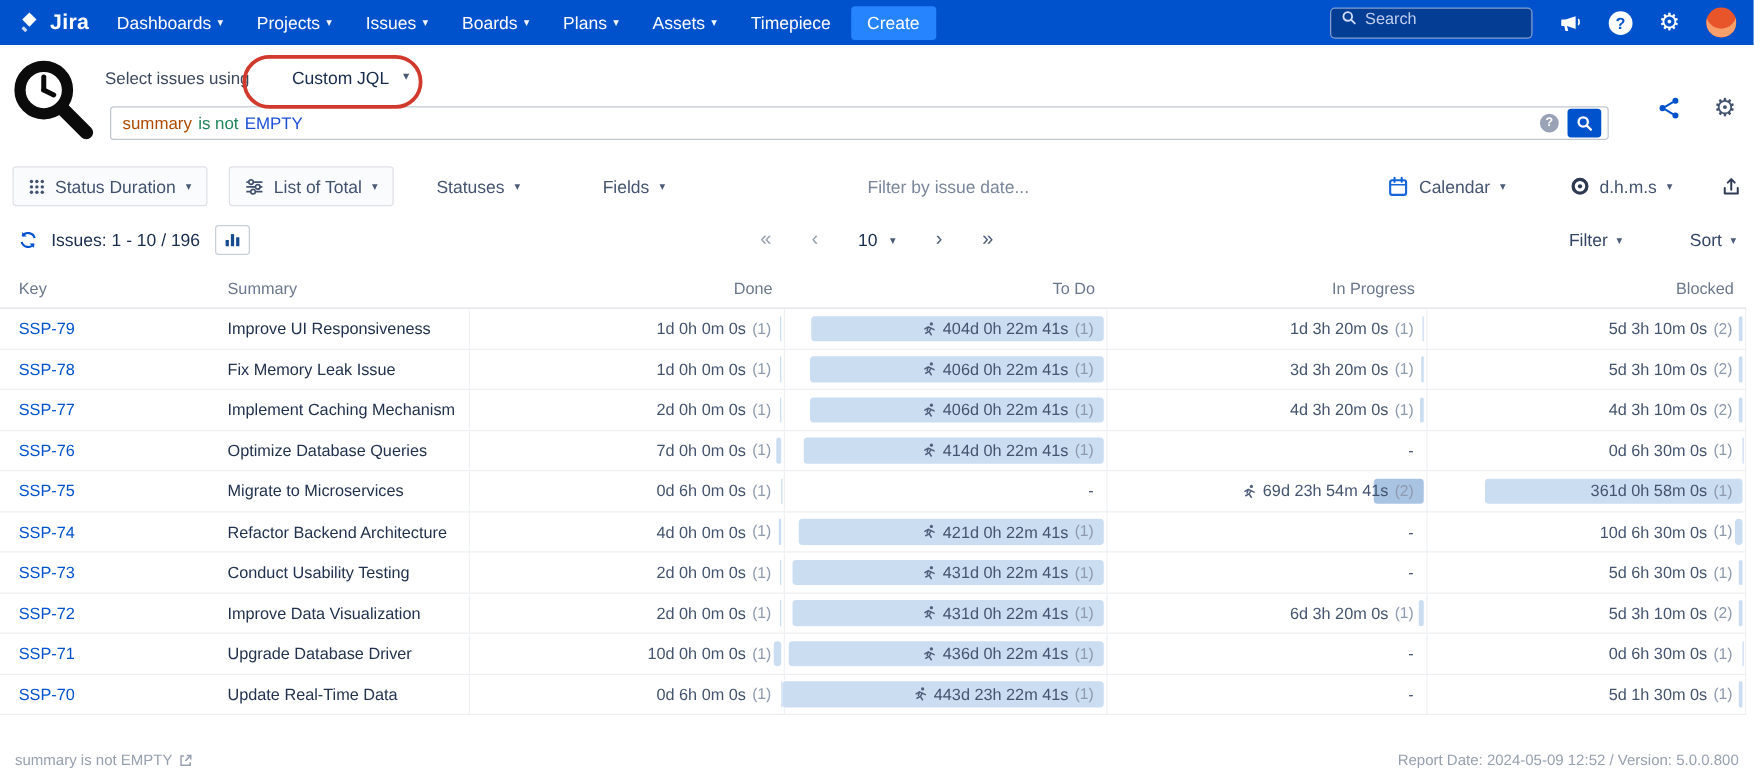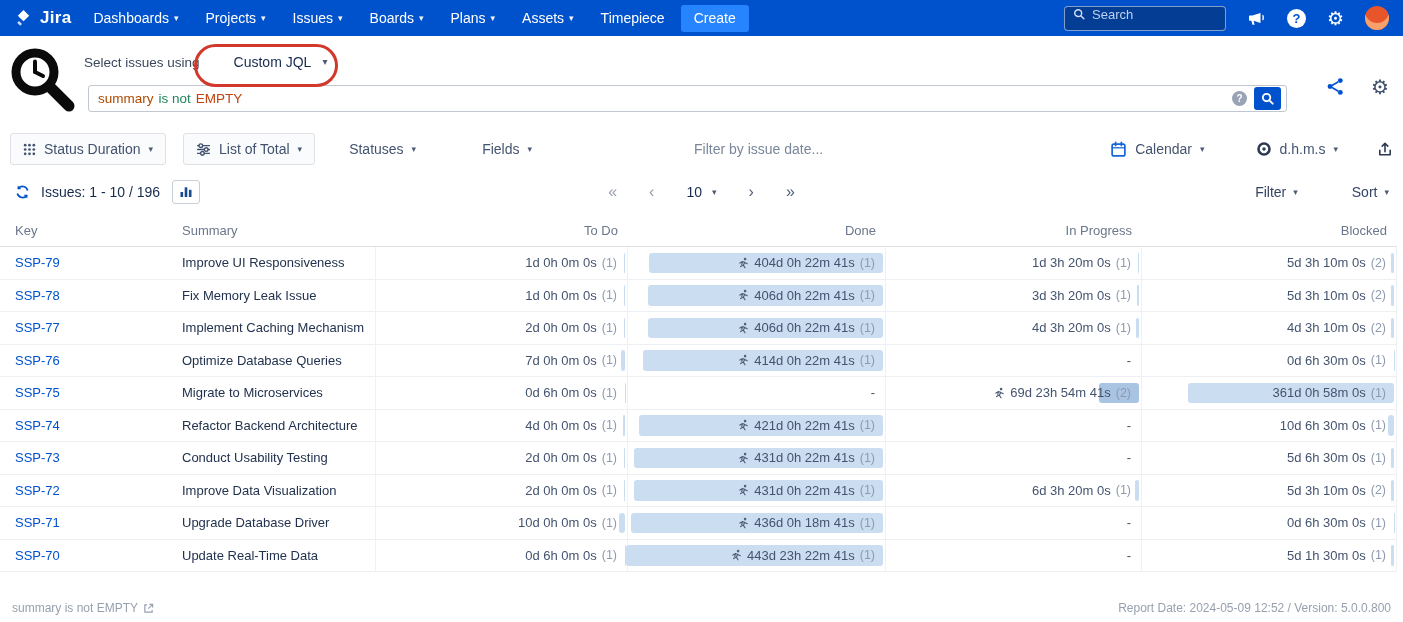--- a/index.html
+++ b/index.html
@@ -29,21 +29,21 @@
   .big-logo{position:absolute;left:6px;top:8px}
   .select-row{display:flex;align-items:center;margin-left:84px;height:48px;padding-top:4px}
   .select-label{font-size:13.5px;color:#3B475C}
   .mode-select{display:flex;align-items:center;gap:11px;margin-left:28px;font-size:14px;color:#172B4D;cursor:pointer;padding:6px 6px}
   .mode-select .caret{color:#42526E;font-size:10px}
   .annotation{position:absolute;left:194px;top:8px;width:144px;height:43px;border:3px solid #D0392B;border-radius:22px;pointer-events:none;z-index:3}
   .jql-row{display:flex;align-items:center;margin:1px 116px 0 88px}
   .jql-input{flex:1;height:27px;border:1px solid #C1C7D0;border-radius:3px;display:flex;align-items:center;padding:0 5px 0 9px;font-size:13.5px;background:#fff;cursor:text}
   .jql-field{color:#AE4A00}
   .jql-op{color:#1F845A;margin:0 5px}
-  .jql-val{color:#c2410c}
+  .jql-val{color:#1d4ed8}
   .jql-spacer{flex:1}
   .help-circle{width:15px;height:15px;border-radius:50%;background:#99A3B5;color:#fff;font-size:10px;font-weight:bold;display:flex;align-items:center;justify-content:center;margin-right:7px;flex:none;cursor:pointer}
   .jql-search-btn{width:27px;height:23px;background:#0052CC;border:none;border-radius:3px;display:flex;align-items:center;justify-content:center;cursor:pointer;flex:none}
   .section-icons{position:absolute;right:14px;top:40px;display:flex;align-items:center;gap:25px}
   .section-icons>*{cursor:pointer}
   .icon-gear-dark{color:#42526E;font-size:20px;line-height:1}
 
   
   .toolbar{display:flex;align-items:center;padding:0 10px;height:42px}
   .tbtn{display:flex;align-items:center;gap:8px;background:#FAFBFC;border:1px solid #DFE1E6;border-radius:3px;height:32px;padding:0 12px;font-size:14px;color:#42526E;cursor:pointer;white-space:nowrap}
@@ -296,22 +296,22 @@
       <span>Sort</span>
       <span class="caret"></span>
     </div>
   </div>
 </div>
 
 <div class="table-wrap">
   <div class="thead">
     <div class="th key">Key</div>
     <div class="th summary">Summary</div>
+    <div class="th num">Done</div>
     <div class="th num">To Do</div>
-    <div class="th num">Done</div>
     <div class="th num">In Progress</div>
     <div class="th num">Blocked</div>
   </div>
   <div>
       <div class="trow">
         <div class="cell key">
           <a class="key-link">SSP-79</a>
         </div>
         <div class="cell summary">Improve UI Responsiveness</div>
         <div class="cell num">
@@ -617,21 +617,21 @@
             <span class="count">(1)</span>
           </span>
         </div>
         <div class="cell num">
           <div class="bar" style="width: 98.2%;"></div>
           <span class="dur">
             <svg class="runner" width="12" height="12" viewBox="0 0 12 12">
     <circle cx="8.1" cy="2.1" r="1.3" fill="#50607A"></circle>
     <path d="M2.9 6.1l2.7-1.6 2.2 1-1.5 2.6 1.7 2.7M7.8 5.5l2.5 1.2M5.6 4.5l-.9 2.9M6.3 8.1L3.6 9.6" stroke="#50607A" stroke-width="1.2" fill="none" stroke-linecap="round" stroke-linejoin="round"></path>
   </svg>
-            <span>436d 0h 18m 41s</span>
+            <span>436d 0h 22m 41s</span>
             <span class="count">(1)</span>
           </span>
         </div>
         <div class="cell num">
           <span class="dur">
             <span>-</span>
           </span>
         </div>
         <div class="cell num">
           <div class="bar" style="width: 0.15%;"></div>

